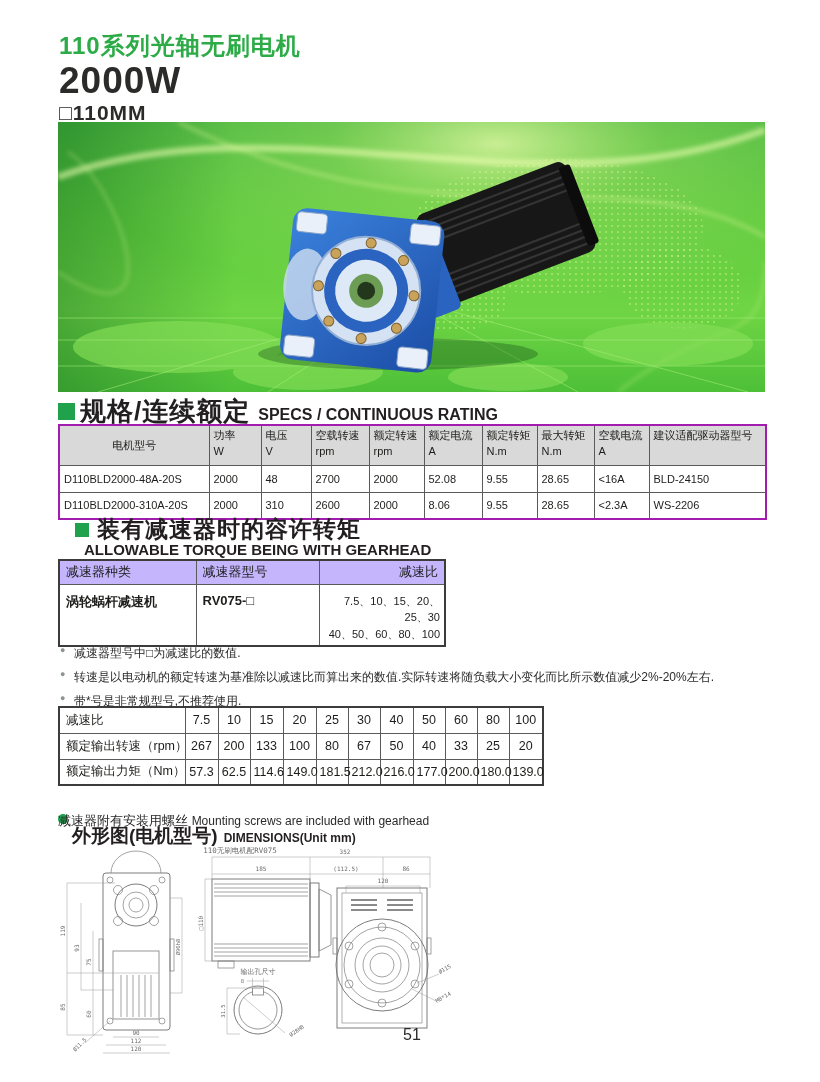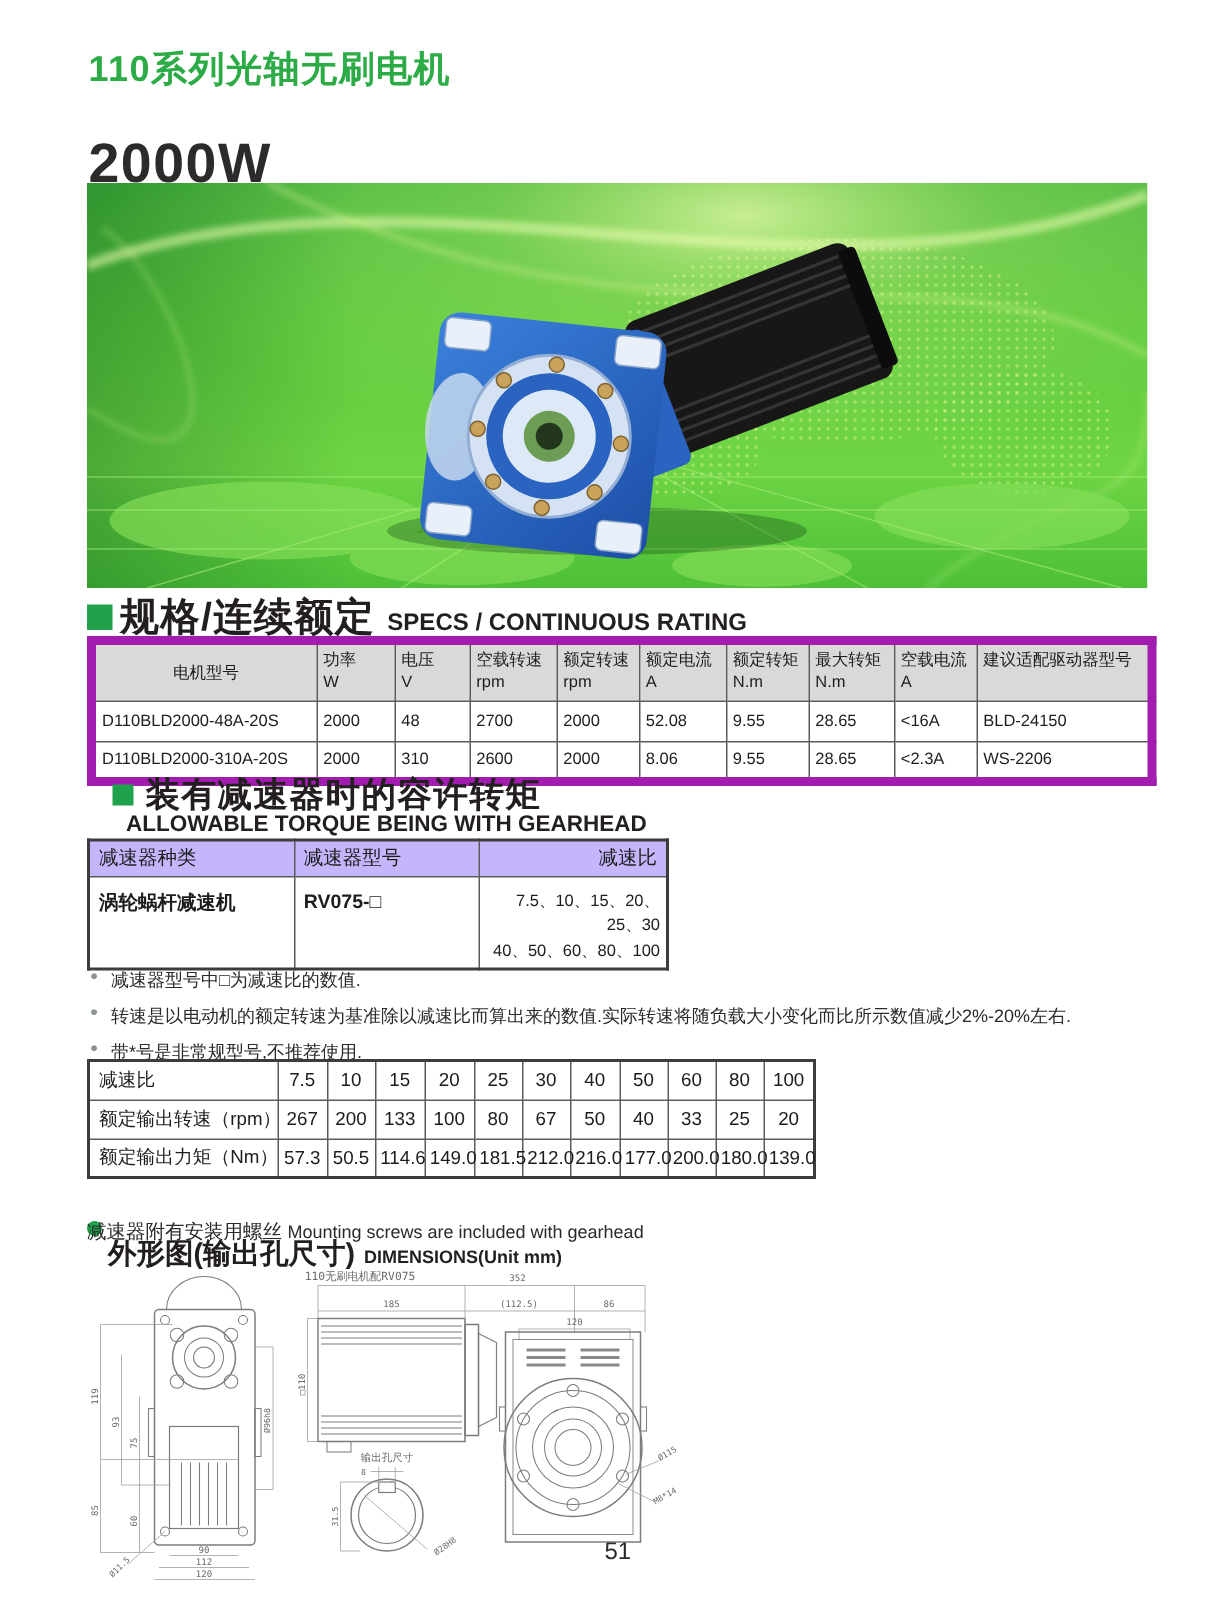--- a/index.html
+++ b/index.html
@@ -3,41 +3,41 @@
 <meta charset="utf-8">
 <style>
   * { margin:0; padding:0; box-sizing:border-box; }
   html,body { background:#ffffff; }
   body { font-family:"Liberation Sans","DejaVu Sans",sans-serif; color:#1d1d1b; }
   #page { position:relative; width:820px; height:1065px; background:#fff; overflow:hidden; }
 
   
   .hdr { position:absolute; left:59px; top:30px; }
   .hdr .series { color:#2cab47; font-size:24px; font-weight:bold; letter-spacing:1px; }
-  .hdr .power  { color:#2b2b29; font-size:37px; font-weight:bold; line-height:1.05; letter-spacing:1px;margin-top:28px; }
+  .hdr .power  { color:#2b2b29; font-size:37px; font-weight:bold; line-height:1.05; letter-spacing:1px; }
   .hdr .frame  { color:#2b2b29; font-size:21px; font-weight:bold; letter-spacing:1px; }
 
   
   .banner { position:absolute; left:58px; top:122px; width:707px; height:270px; }
   .banner svg { display:block; }
 
   
   .sec1 { position:absolute; left:58px; top:394px; display:flex; align-items:baseline; }
   .sq { width:17px; height:17px; background:#1fa24b; margin-right:5px; align-self:center; }
   .sec-cn { font-size:26px; font-weight:bold; color:#231f20; letter-spacing:1px; }
   .sec-en { font-size:16px; font-weight:bold; color:#231f20; margin-left:8px; }
 
   .sec2 { position:absolute; left:58px; top:514px; display:flex; align-items:center;margin-left:17px; }
   .sq2 { width:14px; height:14px; background:#1fa24b; margin-right:8px; }
   .sec2 .sec-cn { font-size:23px; }
   .sec2-en { position:absolute; left:84px; top:541px; font-size:15px; font-weight:bold; color:#231f20; }
 
   
   table { border-collapse:collapse; table-layout:fixed; background:#fff; }
-  .spec-table { position:absolute; left:58px; top:424px; width:707px; font-size:11px; border:6px solid #a21caf; }
+  .spec-table { position:absolute; left:58px; top:424px; width:707px; font-size:11px; border:2px solid #a21caf; }
   .spec-table th, .spec-table td { border:1px solid #5a5a5a; padding:2px 4px; text-align:left; vertical-align:top; overflow:hidden; white-space:nowrap; }
   .spec-table thead th { background:#d9d9d9; font-weight:normal; height:40px; }
   .spec-table thead th:first-child { text-align:center; vertical-align:middle; }
   .spec-table td { height:27px; vertical-align:middle; }
   .h-unit { margin-top:2px; }
 
   .gear-table { position:absolute; left:58px; top:559px; width:386px; font-size:13px; border:2px solid #3c3c3c; }
   .gear-table th, .gear-table td { border:1px solid #5a5a5a; padding:2px 6px; }
   .gear-table thead th { background:#c4b5fd; font-weight:normal; text-align:left; height:24px; }
   .gear-table thead th.ratio-h { text-align:right; }
@@ -360,37 +360,37 @@
         <td>67</td>
         <td>50</td>
         <td>40</td>
         <td>33</td>
         <td>25</td>
         <td>20</td>
       </tr>
       <tr>
         <th>额定输出力矩（Nm）</th>
         <td>57.3</td>
-        <td>50.5</td>
+        <td>62.5</td>
         <td>114.6</td>
         <td>149.0</td>
         <td>181.5</td>
         <td>212.0</td>
         <td>216.0</td>
         <td>177.0</td>
         <td>200.0</td>
         <td>180.0</td>
         <td>139.0</td>
       </tr>
     </tbody>
   </table>
 
   <div class="dim-head">
     <div class="dot"></div>
-    <div class="dim-cn">外形图(输出孔尺寸)</div>
+    <div class="dim-cn">外形图(电机型号)</div>
     <div class="dim-en">DIMENSIONS(Unit mm)</div>
   </div>
   <div class="dim-note">
     <span>减速器附有安装用螺丝</span>
     <span class="en">Mounting screws are included with gearhead</span>
   </div>
 
   <div class="drawings">
     <svg width="420" height="212" viewBox="0 0 420 212">
       <g stroke="#7c7c7c" stroke-width="1" fill="none">

